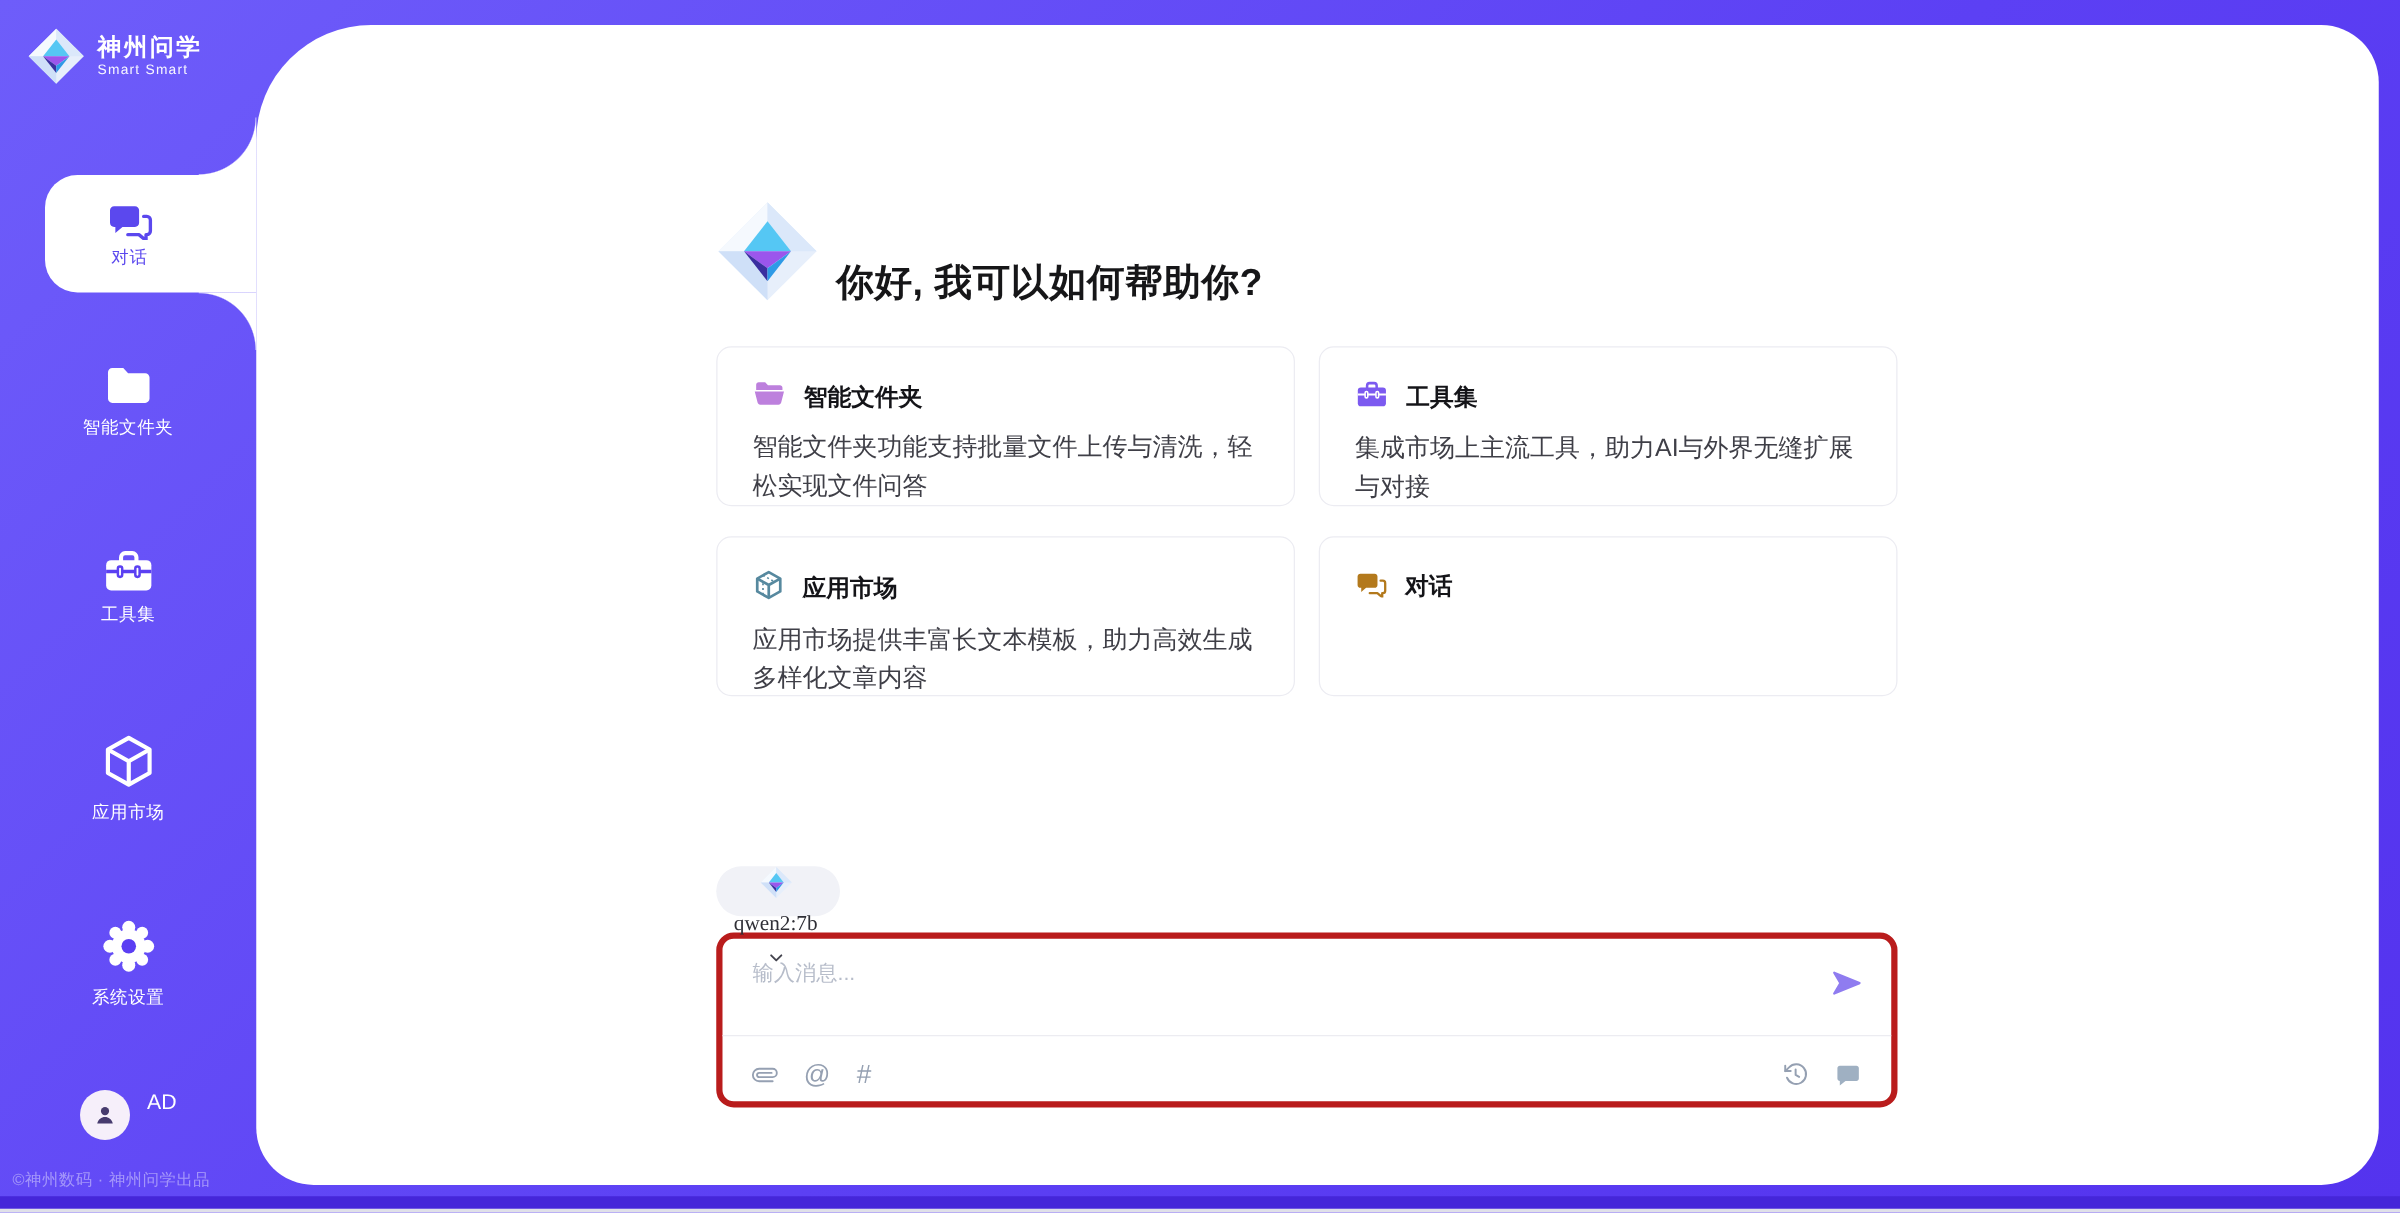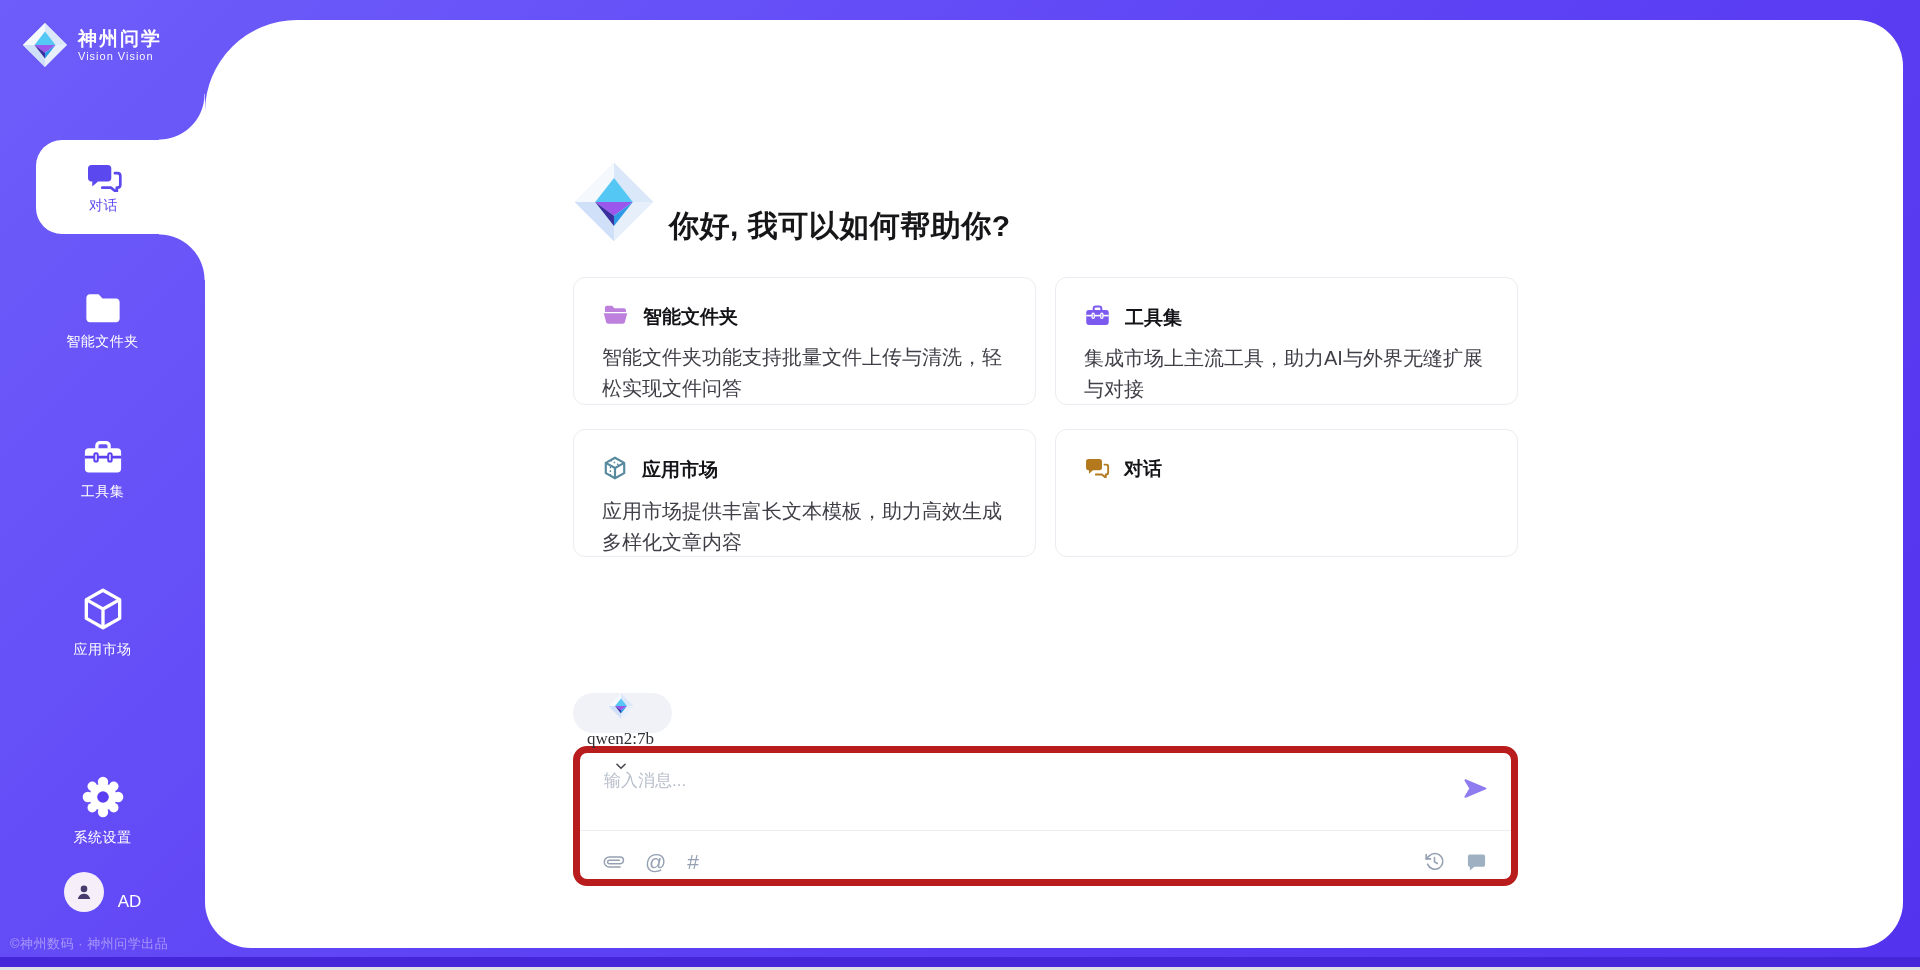--- a/index.html
+++ b/index.html
@@ -30,21 +30,21 @@
   .nav-item.active {
     left:36px; width:169px; height:94px; top:140px;
     background:#fff; border-radius:26px 0 0 26px;
     justify-content:center; gap:5px; padding-right:34px;
   }
   .nav-item.active .nav-label { color:#5b48ee; font-weight:500; }
   .curve { position:absolute; right:0; width:46px; height:46px; pointer-events:none; }
   .curve-top { top:-46px; background:radial-gradient(circle 46px at 0 0, transparent 45px, #fff 46px); }
   .curve-bottom { bottom:-46px; background:radial-gradient(circle 46px at 0 100%, transparent 45px, #fff 46px); }
 
-  .user-row { position:absolute; top:872px; left:0; width:205px; display:flex; align-items:flex-end; justify-content:center; gap:14px; cursor:pointer; }
+  .user-row { position:absolute; top:872px; left:0; width:205px; display:flex; align-items:flex-start; justify-content:center; gap:14px; cursor:pointer; }
   .avatar { width:40px; height:40px; border-radius:50%; background:#f6effa; display:flex; align-items:center; justify-content:center; }
   .user-name { font-size:17px; color:#fff; }
   .sidebar-footer { position:absolute; bottom:17px; left:10px; font-size:13px; color:rgba(255,255,255,.42); letter-spacing:.5px; white-space:nowrap; }
 
   
   .content {
     position:absolute; left:205px; top:20px; right:17px; bottom:22px;
     background:#fff; border-radius:92px 46px 46px 46px; z-index:1;
   }
   .col { position:absolute; left:368px; top:0; width:945px; }
@@ -54,21 +54,21 @@
 
   .cards { margin-top:30px; display:grid; grid-template-columns:463px 463px; grid-auto-rows:128px; column-gap:19px; row-gap:24px; }
   .card { border:1px solid #ececf2; border-radius:12px; padding:25px 28px 20px; cursor:pointer; background:#fff; }
   .card-head { display:flex; align-items:center; gap:14px; }
   .card-title { font-size:19px; font-weight:700; color:#141418; }
   .card-desc { margin-top:11px; font-size:20px; line-height:1.55; color:#3f3f47; }
 
   .model-pill { margin-top:136px; display:inline-flex; align-items:center; gap:10px; height:40px; padding:0 18px 0 14px; background:#f1f2f7; border:none; border-radius:20px; cursor:pointer; font-family:Liberation Serif, serif;flex-direction:column; }
   .model-name { font-size:17px; color:#2f2f36; }
 
-  .composer { margin-top:13px; width:945px; height:140px; border:7px solid #b91c1c; border-radius:14px; background:#fff; }
+  .composer { margin-top:13px; width:945px; height:140px; border:5px solid #b91c1c; border-radius:14px; background:#fff; }
   .composer-top { position:relative; height:77px; }
   .msg-input { position:absolute; left:24px; top:18px; width:820px; border:none; outline:none; font-size:17px; color:#30323a; font-family:inherit; background:transparent; }
   .msg-input::placeholder { color:#b7bdca; }
   .send-btn { position:absolute; right:22px; top:22px; background:none; border:none; cursor:pointer; display:flex; }
   .divider { height:1px; background:#ececf1; }
   .composer-bar { height:61px; display:flex; align-items:center; justify-content:space-between; padding:0 24px; }
   .bar-group { display:flex; align-items:center; gap:21px; }
   .tool { display:flex; align-items:center; justify-content:center; color:#95a0b2; cursor:pointer; }
   .tool-sym { font-size:21px; line-height:1; color:#95a0b2; font-weight:400; }
 </style>
@@ -100,21 +100,21 @@
 
   <aside class="sidebar">
     <div class="brand">
       <span class="brand-logo">
         <svg width="46" height="46" viewBox="0 0 48 48">
             <use href="#diamond-gem"></use>
           </svg>
       </span>
       <span class="brand-text">
         <span class="brand-name">神州问学</span>
-        <span class="brand-sub">Vision Vision</span>
+        <span class="brand-sub">Smart Smart</span>
       </span>
     </div>
 
     <nav>
       <div class="nav-item active">
         <span class="curve curve-top"></span>
         <span class="curve curve-bottom"></span>
         <span class="nav-icon" style="color:#5b48ee">
           <svg width="38" height="32" viewBox="0 0 24 20">
               <use href="#chat-bubbles"></use>
@@ -148,21 +148,21 @@
       <div class="nav-item" style="top:584px">
         <span class="nav-icon">
           <svg width="50" height="50" viewBox="0 0 48 48" fill="none" stroke="#fff" stroke-width="3.2" stroke-linejoin="round">
             <path d="M24 6 40 15 v18 L24 42 8 33 V15 Z"></path>
             <path d="M8 15 24 24 40 15 M24 24 V42"></path>
           </svg>
         </span>
         <span class="nav-label">应用市场</span>
       </div>
 
-      <div class="nav-item" style="top:772px">
+      <div class="nav-item" style="top:732px">
         <span class="nav-icon">
           <svg width="50" height="50" viewBox="0 0 48 48">
             <g fill="#fff">
               <circle cx="24" cy="24" r="13"></circle>
               <circle cx="24" cy="9.5" r="5"></circle>
                 <circle cx="24" cy="38.5" r="5"></circle>
               <circle cx="9.5" cy="24" r="5"></circle>
                 <circle cx="38.5" cy="24" r="5"></circle>
               <circle cx="13.7" cy="13.7" r="4.6"></circle>
                 <circle cx="34.3" cy="13.7" r="4.6"></circle>

